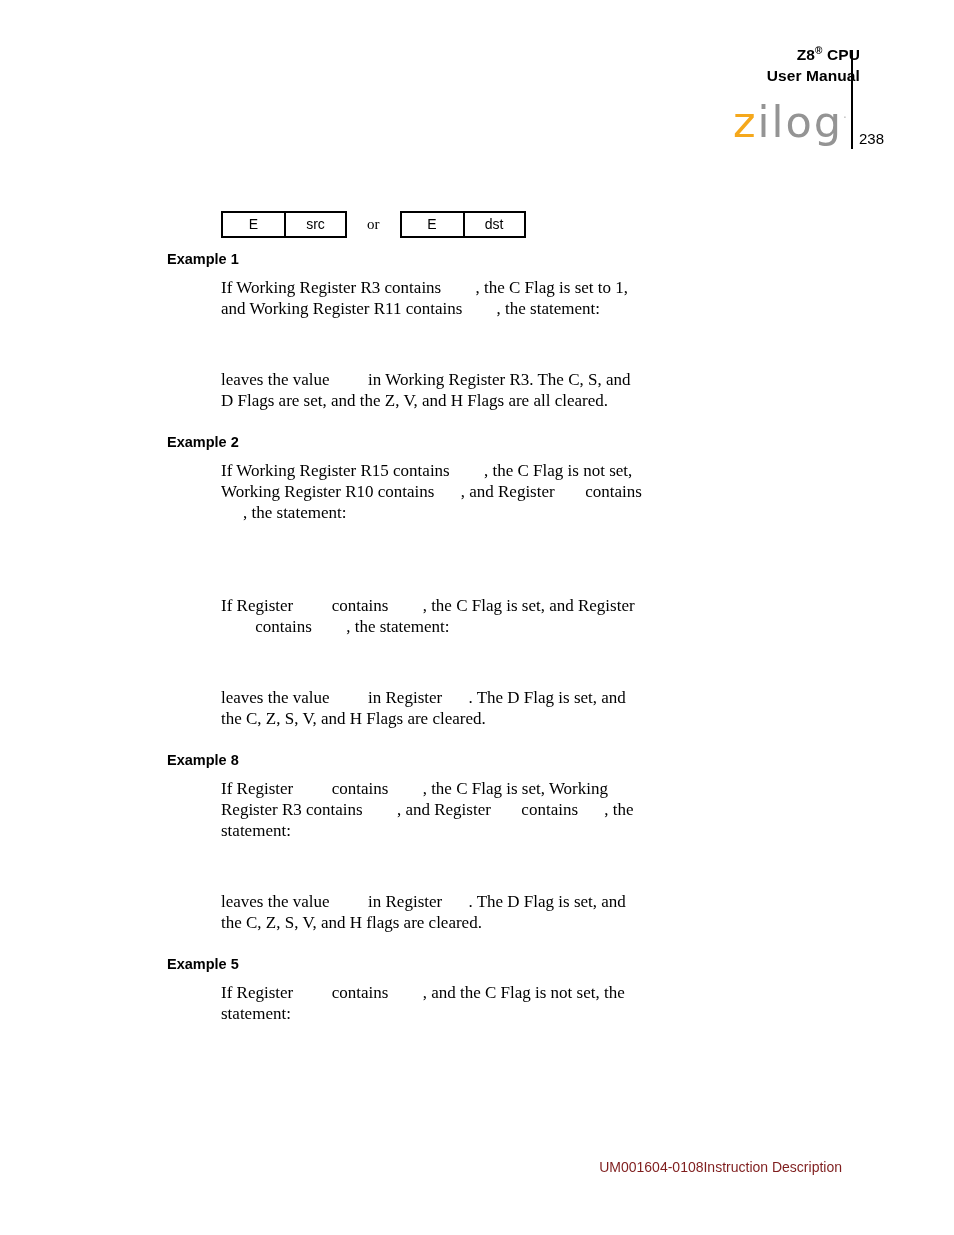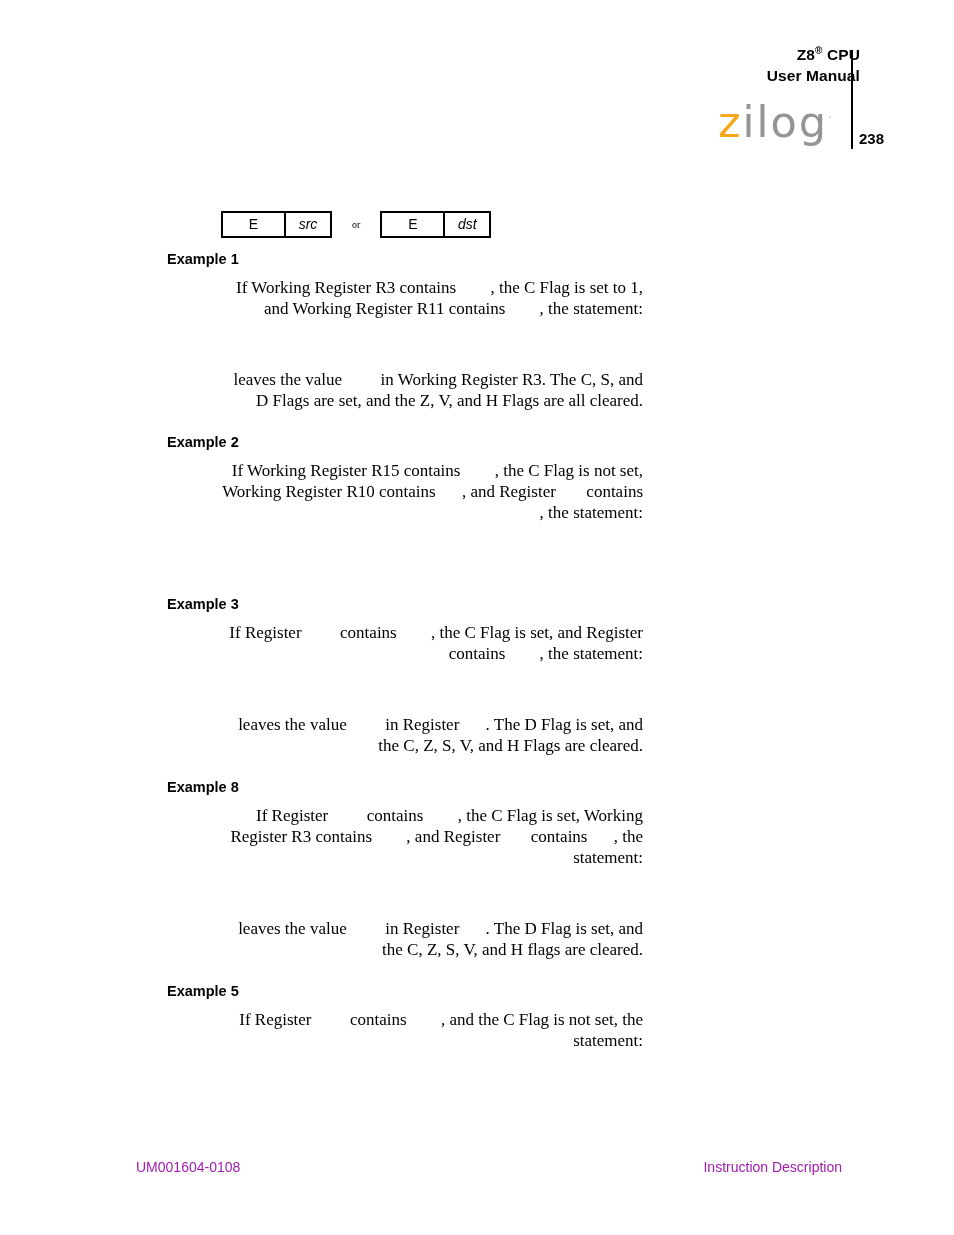--- a/index.html
+++ b/index.html
@@ -48,29 +48,29 @@
     top: 50px;
     width: 2px;
     height: 99px;
     background: #000000;
   }
   .page-number {
     position: absolute;
     left: 859px;
     top: 130px;
     font-family: "Liberation Sans", sans-serif;
-    font-weight: bold;
+    font-weight: normal;
     font-size: 15px;
     color: #000;
   }
 
   
   .logo {
     position: absolute;
-    left: 718px;
+    left: 733px;
     top: 99px;
     font-family: "DejaVu Sans", sans-serif;
     font-size: 43px;
     line-height: 46px;
     font-weight: 500;
     letter-spacing: 2px;
     white-space: nowrap;
   }
   .logo .logo-z { color: #f5a81c; }
   .logo .logo-rest { color: #949494; }
@@ -102,26 +102,25 @@
     text-align: center;
     padding: 2px 0 3px 0;
     background: #ffffff;
     color: #000;
   }
   .opcode-cell.first {
     width: 61px;
     border-right: 2px solid #000000;
   }
   .opcode-cell.second {
-    width: 44px;
-    font-style: italic;
+    width: 59px;
   }
   .opcode-or {
     font-family: "Liberation Serif", serif;
-    font-size: 10px;
+    font-size: 15px;
     color: #000;
     padding: 0 20px;
   }
 
   
   .content {
     position: absolute;
     left: 0;
     top: 250px;
     width: 756px;
@@ -138,21 +137,21 @@
     margin-left: 167px;
     margin-bottom: 8px;
   }
   .example-para {
     margin-left: 221px;
     margin-right: 113px;
     font-family: "Liberation Serif", serif;
     font-size: 17px;
     line-height: 21px;
     color: #000;
-    text-align: right;
+    text-align: left;
   }
   
   .val-gap {
     display: inline-block;
     min-width: 30px;
   }
   .val-gap.narrow { min-width: 22px; }
 
   
   .statement-block {
@@ -161,24 +160,24 @@
   }
   .gap-med { height: 22px; }
 
   
   .footer {
     position: absolute;
     left: 136px;
     top: 1159px;
     width: 706px;
     display: flex;
-    justify-content: space-between;
+    justify-content: flex-end;
     font-family: "Liberation Sans", sans-serif;
     font-size: 14px;
-    color: #a21caf;
+    color: #7f1d1d;
   }
 </style>
 </head>
 <body>
 
 <div class="page">
 
   <div class="header">
     <div class="header-line"><span>Z8</span><sup>®</sup><span> CPU</span></div>
     <div class="header-line">User Manual</div>
@@ -215,21 +214,20 @@
 
     <div class="example-block">
       <div class="example-heading">Example 2</div>
       <div class="example-para"><span>If Working Register R15 contains </span><span class="val-gap"></span><span>, the C Flag is not set, Working Register R10 contains </span><span class="val-gap narrow"></span><span>, and Register </span><span class="val-gap narrow"></span><span> contains </span><span class="val-gap narrow"></span><span>, the statement:</span></div>
       <div class="statement-block"></div>
     </div>
 
     <div class="gap-med"></div>
 
     <div class="example-block">
-      <div class="example-heading">Example 3</div>
       <div class="example-para"><span>If Register </span><span class="val-gap"></span><span> contains </span><span class="val-gap"></span><span>, the C Flag is set, and Register </span><span class="val-gap"></span><span> contains </span><span class="val-gap"></span><span>, the statement:</span></div>
       <div class="statement-block"></div>
       <div class="example-para"><span>leaves the value </span><span class="val-gap"></span><span> in Register </span><span class="val-gap narrow"></span><span>. The D Flag is set, and the C, Z, S, V, and H Flags are cleared.</span></div>
     </div>
 
     <div class="gap-med"></div>
 
     <div class="example-block">
       <div class="example-heading">Example 8</div>
       <div class="example-para"><span>If Register </span><span class="val-gap"></span><span> contains </span><span class="val-gap"></span><span>, the C Flag is set, Working Register R3 contains </span><span class="val-gap"></span><span>, and Register </span><span class="val-gap narrow"></span><span> contains </span><span class="val-gap narrow"></span><span>, the statement:</span></div>

